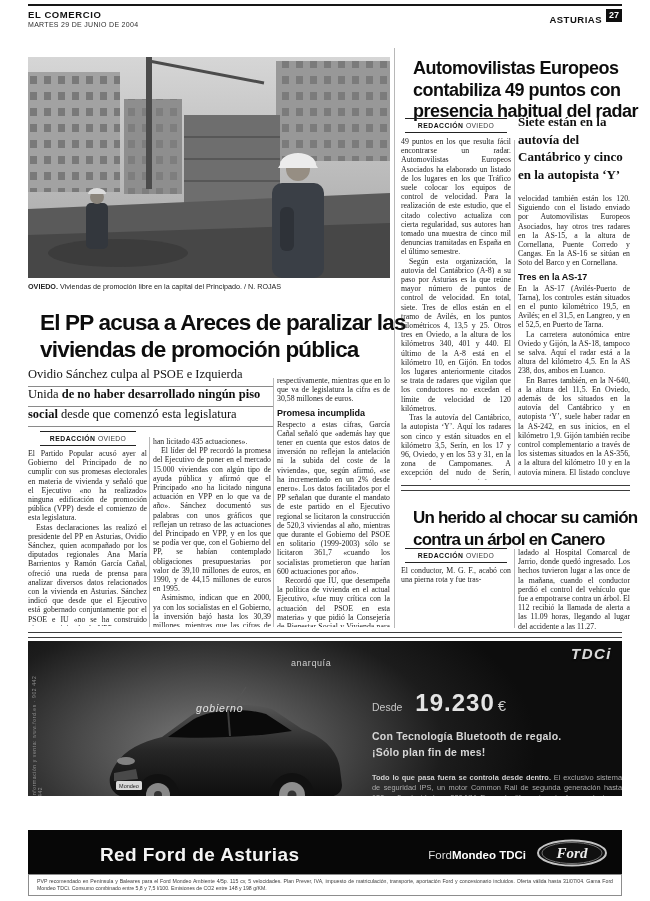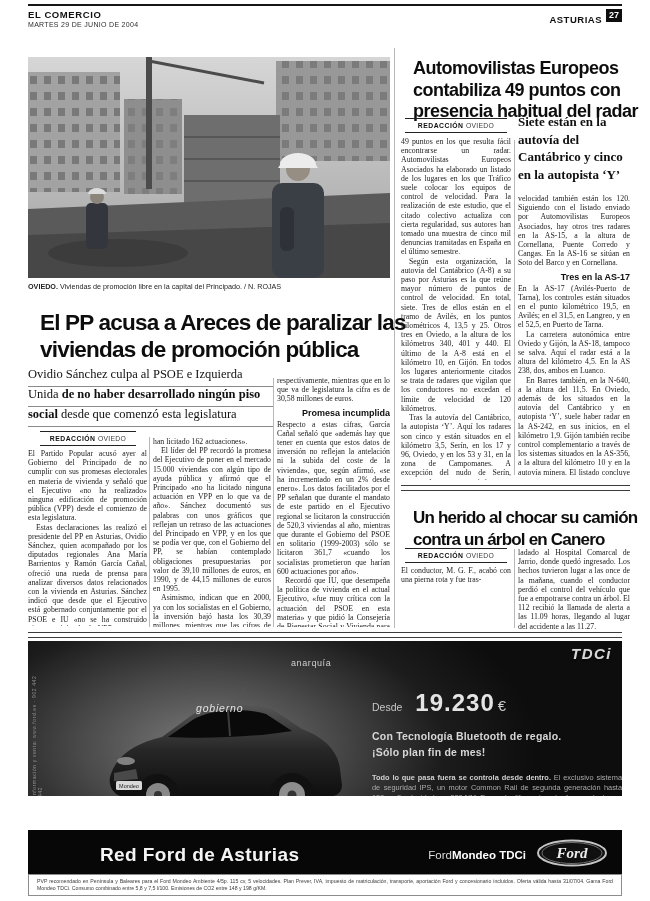--- a/index.html
+++ b/index.html
@@ -31,21 +31,21 @@
   .standline b{font-weight:bold}
 
   .byline{border-top:1px solid #222;border-bottom:1px solid #222;text-align:center;
           font:bold 6.8px/7px "Liberation Sans",sans-serif;letter-spacing:.5px;color:#0f0f0f;padding:3px 0}
   .byline .place{font-weight:normal;color:#3a3a3a;letter-spacing:.3px}
 
   .bodytext{font:7.8px/9.2px "Liberation Serif","DejaVu Serif",serif;color:#1b1b1b;
             text-align:justify;overflow:hidden}
   .bodytext p{margin:0}
   .bodytext p + p{text-indent:8px}
-  .colsub{font:bold 9px/10px "Liberation Sans",sans-serif;color:#0f0f0f;margin:4px 0 2px;text-align:right}
+  .colsub{font:bold 9px/10px "Liberation Sans",sans-serif;color:#0f0f0f;margin:4px 0 2px;text-align:left}
 
   .pullquote{font:bold 13px/17.5px "Liberation Serif","DejaVu Serif",serif;color:#0f0f0f}
 
   
   .ad-dark{background:radial-gradient(ellipse 330px 180px at 30% 68%, #7a7a7a 0%, #4a4a4a 38%, #1c1c1c 72%, #0d0d0d 100%);overflow:hidden}
   .tdci{font:italic bold 15px/15px "Liberation Sans",sans-serif;color:#d9d9d9;letter-spacing:1.5px;
         text-shadow:0 1px 2px #000, 0 0 1px #666}
   .graffiti{font:9px/9px "Liberation Sans",sans-serif;color:#cfcfcf;letter-spacing:.6px}
   .graffiti-car{font:italic 10.5px/10px "Liberation Sans",sans-serif;color:#e3e3e3;letter-spacing:.8px}
   .vert{writing-mode:vertical-rl;transform:rotate(180deg);font:5px/6px "Liberation Sans",sans-serif;
@@ -131,21 +131,21 @@
   <span>REDACCIÓN</span>
   <span class="place">OVIEDO</span>
 </div>
 
 <div class="abs bodytext" style="left:28px;top:449px;width:119px;height:177px">
   <p>El Partido Popular acusó ayer al Gobierno del Principado de no cumplir con sus promesas electorales en materia de vivienda y señaló que el Ejecutivo «no ha realizado» ninguna edificación de promoción pública (VPP) desde el comienzo de esta legislatura.</p>
   <p>Estas declaraciones las realizó el presidente del PP en Asturias, Ovidio Sánchez, quien acompañado por los diputados regionales Ana María Barrientos y Ramón García Cañal, ofreció una rueda de prensa para analizar diversos datos relacionados con la vivienda en Asturias. Sánchez indicó que desde que el Ejecutivo está gobernado conjuntamente por el PSOE e IU «no se ha construido ninguna vivienda de VPP y que tan sólo se</p>
 </div>
 <div class="abs hair" style="left:149px;top:437px;width:1px;height:190px"></div>
 <div class="abs bodytext" style="left:153px;top:437px;width:118px;height:190px">
-  <p>han licitado 162 actuaciones».</p>
+  <p>han licitado 435 actuaciones».</p>
   <p>El líder del PP recordó la promesa del Ejecutivo de poner en el mercado 15.000 viviendas con algún tipo de ayuda pública y afirmó que el Principado «no ha licitado ninguna actuación en VPP en lo que va de año». Sánchez documentó sus palabras con unos gráficos que reflejan un retraso de las actuaciones del Principado en VPP, y en los que se podía ver que, con el Gobierno del PP, se habían contemplado obligaciones presupuestarias por valor de 39,10 millones de euros, en 1990, y de 44,15 millones de euros en 1995.</p>
   <p>Asimismo, indican que en 2000, ya con los socialistas en el Gobierno, la inversión bajó hasta los 30,39 millones, mientras que las cifras de los años 2001 y 2002 fueron de 34,25 millones y de 31,23 millones,</p>
 </div>
 <div class="abs hair" style="left:273px;top:378px;width:1px;height:249px"></div>
 <div class="abs bodytext" style="left:277px;top:376px;width:113px;height:251px">
   <p>respectivamente, mientras que en lo que va de legislatura la cifra es de 30,58 millones de euros.</p>
   <h3 class="colsub">Promesa incumplida</h3>
   <p style="text-indent:0">Respecto a estas cifras, García Cañal señaló que «además hay que tener en cuenta que estos datos de inversión no reflejan la antelación ni la subida del coste de la vivienda», que, según afirmó, «se ha incrementado en un 2% desde enero». Los datos facilitados por el PP señalan que durante el mandato de este partido en el Ejecutivo regional se licitaron la construcción de 520,3 viviendas al año, mientras que durante el Gobierno del PSOE en solitario (1999-2003) sólo se licitaron 361,7 «cuando los socialistas prometieron que harían 600 actuaciones por año».</p>
   <p>Recordó que IU, que desempeña la política de vivienda en el actual Ejecutivo, «fue muy crítica con la actuación del PSOE en esta materia» y que pidió la Consejería de Bienestar Social y Vivienda para poder realizar su plan que contempla las 15.000 viviendas.</p>
 </div>

